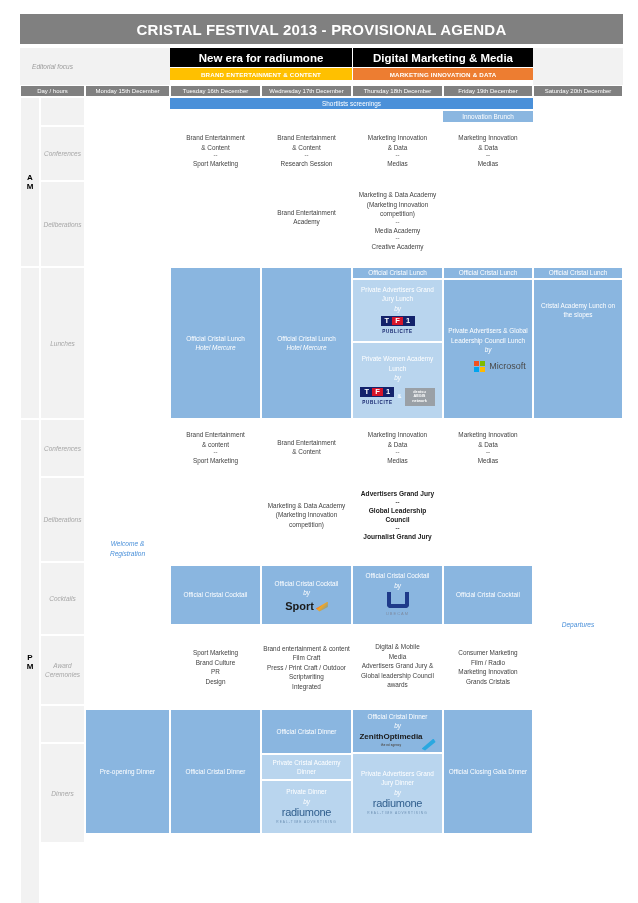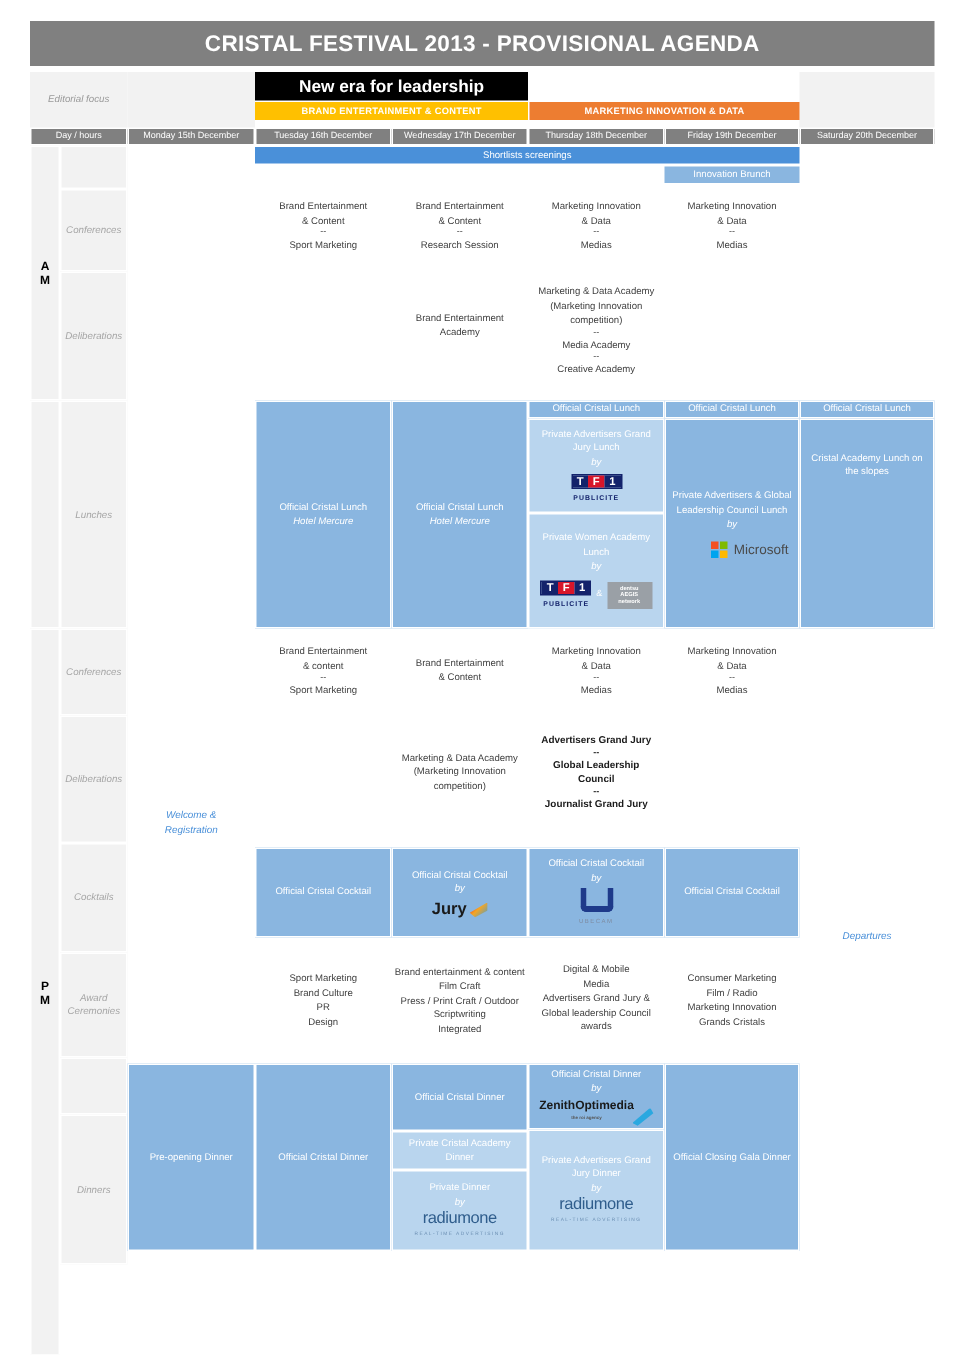--- a/index.html
+++ b/index.html
@@ -189,23 +189,24 @@
 <body>
 
 <div id="page">
 
   <div class="abs" id="title-bar">CRISTAL FESTIVAL 2013 - PROVISIONAL AGENDA</div>
 
   <div class="abs edi-label">Editorial focus</div>
   <div class="abs edi-blank" style="left:85px;top:48px;width:85px;height:37px;"></div>
   <div class="abs edi-blank" style="left:533px;top:48px;width:90px;height:37px;"></div>
 
-  <div class="abs theme-black" style="left:170px;top:48px;width:182px;">New era for leadership</div>
+  <div class="abs theme-black" style="left:170px;top:48px;width:182px;">New era for radiumone</div>
   <div class="abs theme-yellow" style="left:170px;top:68px;width:182px;">BRAND ENTERTAINMENT &amp; CONTENT</div>
 
+  <div class="abs theme-black" style="left:353px;top:48px;width:180px;">Digital Marketing &amp; Media</div>
   <div class="abs theme-orange" style="left:353px;top:68px;width:180px;">MARKETING INNOVATION &amp; DATA</div>
 
   <div class="abs dayhdr" style="left:20px;top:86px;width:65px;">Day / hours</div>
   <div class="abs dayhdr" style="left:85px;top:86px;width:85px;">Monday 15th December</div>
   <div class="abs dayhdr" style="left:170px;top:86px;width:91px;">Tuesday 16th December</div>
   <div class="abs dayhdr" style="left:261px;top:86px;width:91px;">Wednesday 17th December</div>
   <div class="abs dayhdr" style="left:352px;top:86px;width:91px;">Thursday 18th December</div>
   <div class="abs dayhdr" style="left:443px;top:86px;width:90px;">Friday 19th December</div>
   <div class="abs dayhdr" style="left:533px;top:86px;width:90px;">Saturday 20th December</div>
 
@@ -384,21 +385,21 @@
     <span class="sep">--</span>
     <span>Journalist Grand Jury</span>
   </div>
 
   <div class="abs blue-mid bordered cell txt-white" style="left:170px;top:565px;width:91px;height:60px;">Official Cristal Cocktail</div>
 
   <div class="abs blue-mid bordered cell txt-white" style="left:261px;top:565px;width:91px;height:60px;">
     <span>Official Cristal Cocktail</span>
     <span class="ital">by</span>
     <span class="logo-yume" style="margin-top:4px;">
-      <span>Jury</span>
+      <span>Sport</span>
       <span class="yume-swoosh"></span>
     </span>
   </div>
 
   <div class="abs blue-mid bordered cell txt-white" style="left:352px;top:565px;width:91px;height:60px;">
     <span>Official Cristal Cocktail</span>
     <span class="ital">by</span>
     <span class="logo-ubecam" style="margin-top:2px;">
       <span class="ube-u"></span>
       <span class="ube-cap">UBECAM</span>

